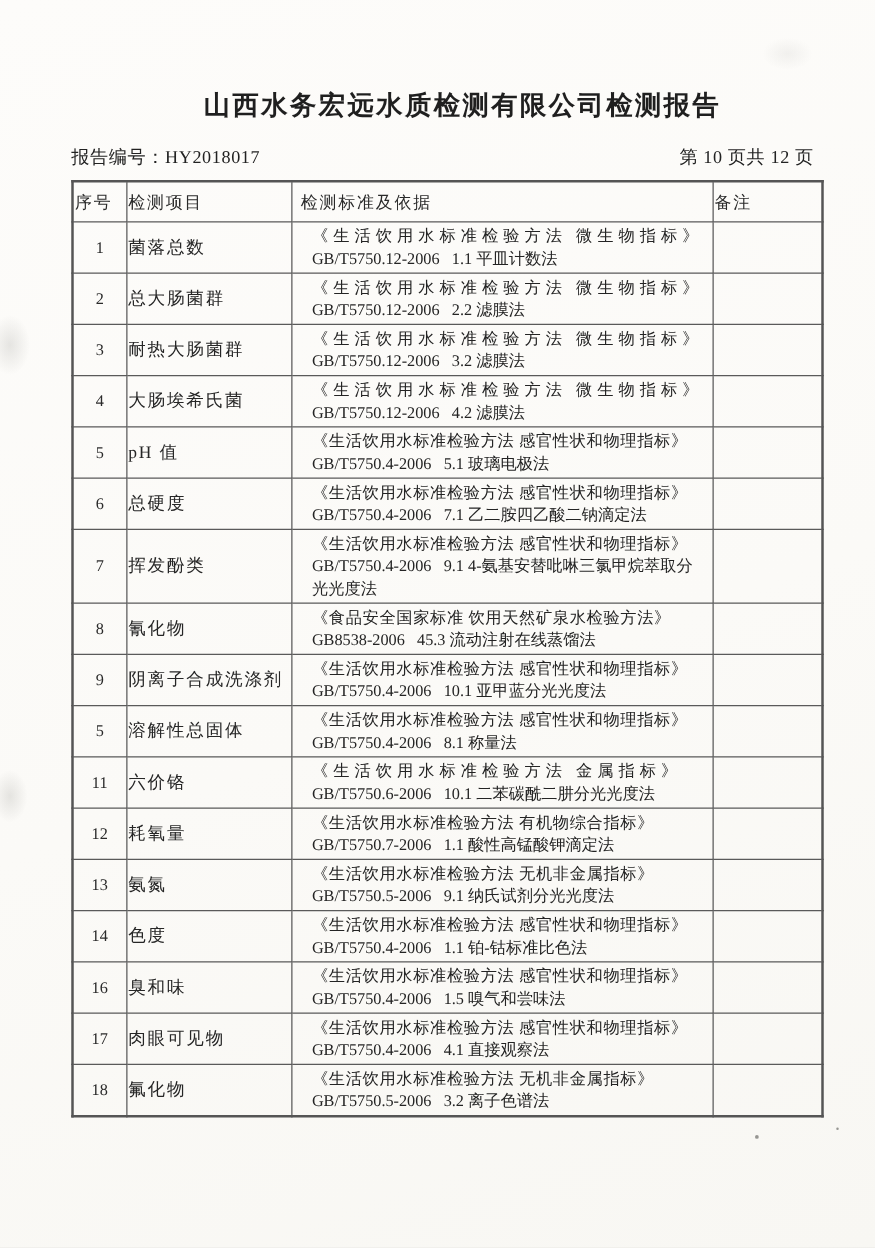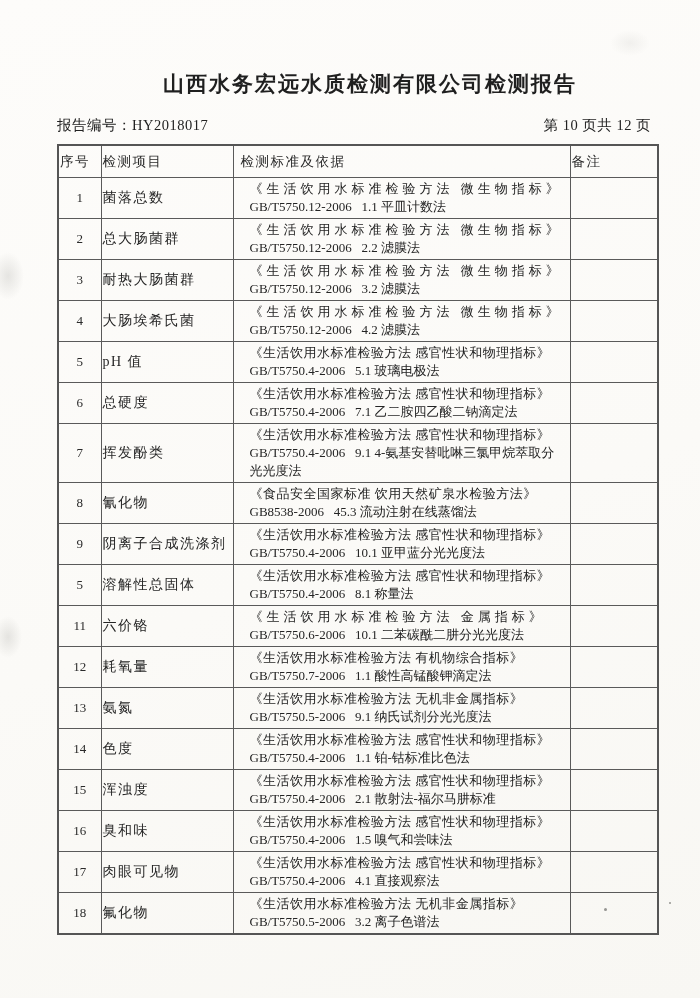--- a/index.html
+++ b/index.html
@@ -209,29 +209,20 @@
         <tr>
           <td class="c-no">14</td>
           <td class="c-item">色度</td>
           <td class="c-std">
             <div class="std-line">《生活饮用水标准检验方法 感官性状和物理指标》</div>
             <div class="method-line">GB/T5750.4-2006   1.1 铂-钴标准比色法</div>
           </td>
           <td class="c-rem"></td>
         </tr>
         <tr>
-          <td class="c-no">15</td>
-          <td class="c-item">浑浊度</td>
-          <td class="c-std">
-            <div class="std-line">《生活饮用水标准检验方法 感官性状和物理指标》</div>
-            <div class="method-line">GB/T5750.4-2006   2.1 散射法-福尔马肼标准</div>
-          </td>
-          <td class="c-rem"></td>
-        </tr>
-        <tr>
           <td class="c-no">16</td>
           <td class="c-item">臭和味</td>
           <td class="c-std">
             <div class="std-line">《生活饮用水标准检验方法 感官性状和物理指标》</div>
             <div class="method-line">GB/T5750.4-2006   1.5 嗅气和尝味法</div>
           </td>
           <td class="c-rem"></td>
         </tr>
         <tr>
           <td class="c-no">17</td>

